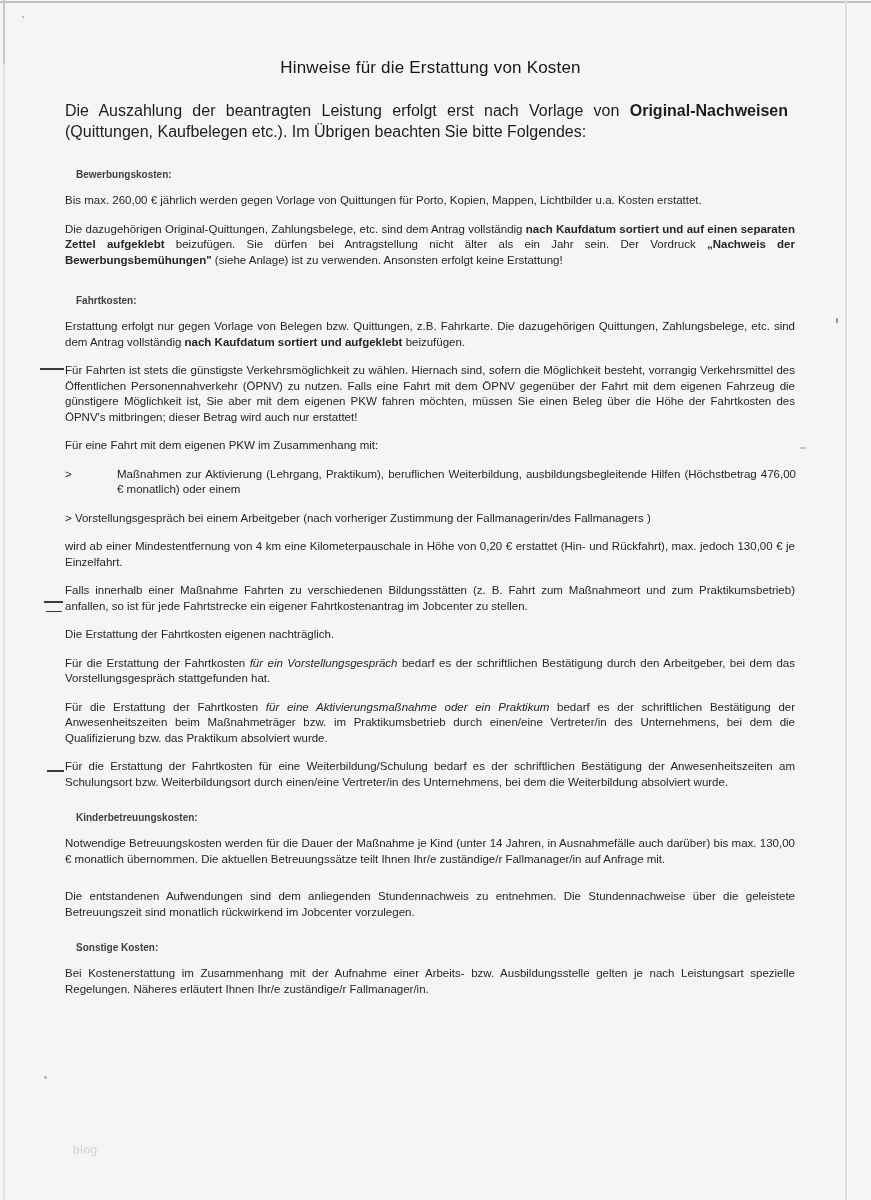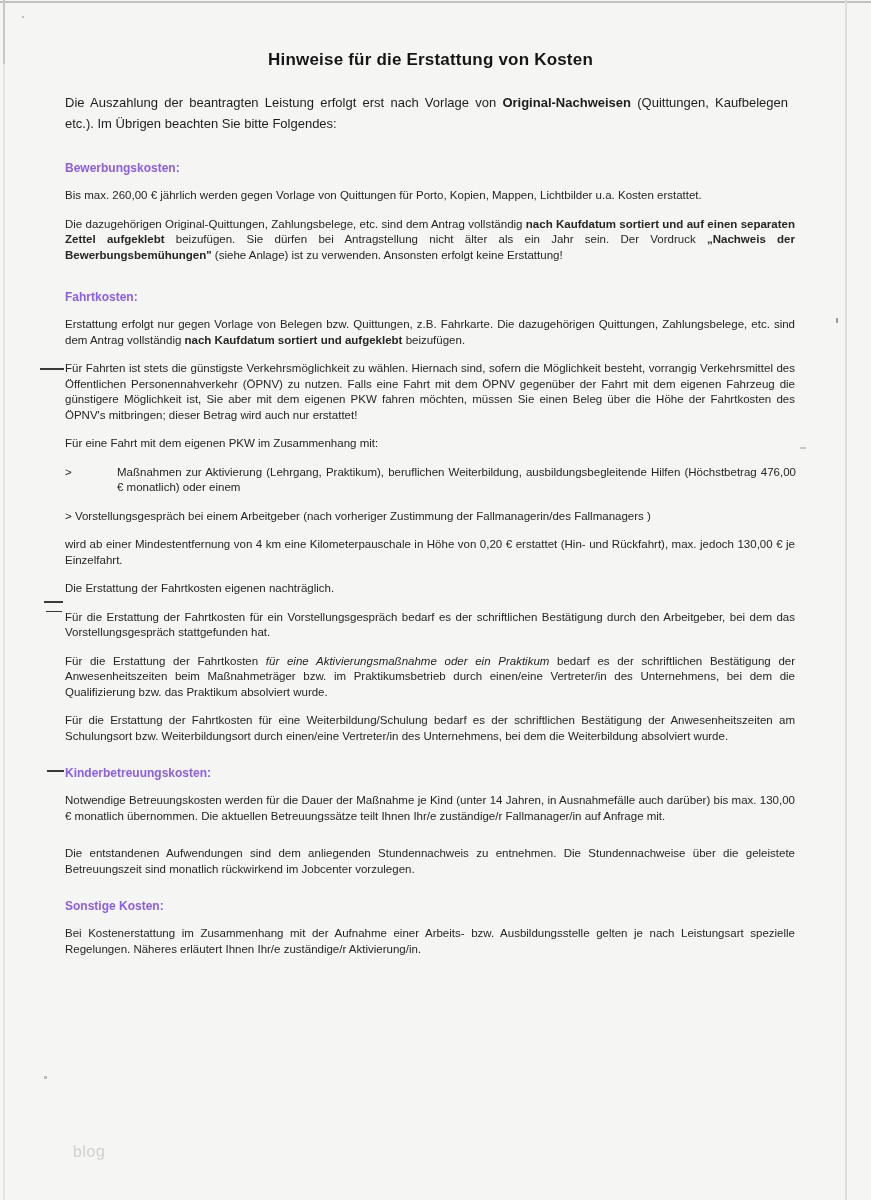--- a/index.html
+++ b/index.html
@@ -16,39 +16,39 @@
   .edge-left   { position: absolute; left: 3px; top: 0; bottom: 0; width: 2px; background: #e2e2e0; }
   .edge-left-d { position: absolute; left: 3px; top: 0; height: 64px; width: 2px; background: #c6c6c4; }
   .edge-right  { position: absolute; left: 845px; top: 0; bottom: 0; width: 2px; background: #dededc; }
 
   .content {
     position: absolute;
     left: 65px; top: 50px;
     width: 731px;
   }
   h1.title {
-    margin: 0;
+    margin: 8px;
     text-align: center;
     font-size: 17px;
-    font-weight: bold;
+    font-weight: normal;
     color: #161616;
     letter-spacing: .2px;
   }
   p.intro {
     margin: 22px 8px 0 0;
-    font-size: 13px;
+    font-size: 16px;
     line-height: 21px;
     text-align: justify;
     color: #1d1d1d;
   }
   h2.sec {
-    margin: 27px 0 0 0;
-    font-size: 12px;
+    margin: 27px 0 0 11px;
+    font-size: 10px;
     font-weight: bold;
-    color: #8b5cf6;
+    color: #404040;
   }
   h2.sec.tight { margin-top: 22px; }
   .content p.body {
     margin: 13px 1px 0 0;
     font-size: 11.5px;
     line-height: 15.5px;
     text-align: justify;
     color: #262626;
   }
   .bullet-hang {
@@ -59,21 +59,21 @@
     color: #262626;
   }
   .bullet-hang .marker { width: 26px; flex: 0 0 26px; }
   .bullet-hang .btext  { flex: 1; text-align: justify; margin-left: 26px; }
   
   .mark { position: absolute; background: #3a3a3a; }
   .speck { position: absolute; background: #9a9a98; }
   .watermark {
     position: absolute;
     left: 38px; top: 1143px;
-    font-size: 16px;
+    font-size: 12px;
     color: #d0d0ce;
     transform: rotate(-1deg);
     letter-spacing: .5px;
     padding-left: 35px;
   }
 </style>
 </head>
 <body>
 
 <div class="edge-top"></div>
@@ -94,31 +94,32 @@
   <h2 class="sec">Fahrtkosten:</h2>
   <p class="body"><span>Erstattung erfolgt nur gegen Vorlage von Belegen bzw. Quittungen, z.B. Fahrkarte. Die dazugehörigen Quittungen, Zahlungsbelege, etc. sind dem Antrag vollständig </span><span style="font-weight: bold;">nach Kaufdatum sortiert und aufgeklebt</span><span> beizufügen.</span></p>
   <p class="body"><span>Für Fahrten ist stets die günstigste Verkehrsmöglichkeit zu wählen. Hiernach sind, sofern die Möglichkeit besteht, vorrangig Verkehrsmittel des Öffentlichen Personennahverkehr (ÖPNV) zu nutzen. Falls eine Fahrt mit dem ÖPNV gegenüber der Fahrt mit dem eigenen Fahrzeug die günstigere Möglichkeit ist, Sie aber mit dem eigenen PKW fahren möchten, müssen Sie einen Beleg über die Höhe der Fahrtkosten des ÖPNV's mitbringen; dieser Betrag wird auch nur erstattet!</span></p>
   <p class="body"><span>Für eine Fahrt mit dem eigenen PKW im Zusammenhang mit:</span></p>
   <div class="bullet-hang">
     <span class="marker">&gt;</span>
     <span class="btext"><span>Maßnahmen zur Aktivierung (Lehrgang, Praktikum), beruflichen Weiterbildung, ausbildungsbegleitende Hilfen (Höchstbetrag 476,00 € monatlich) oder einem</span></span>
   </div>
   <p class="body"><span>&gt; Vorstellungsgespräch bei einem Arbeitgeber (nach vorheriger Zustimmung der Fallmanagerin/des Fallmanagers )</span></p>
   <p class="body"><span>wird ab einer Mindestentfernung von 4 km eine Kilometerpauschale in Höhe von 0,20 € erstattet (Hin- und Rückfahrt), max. jedoch 130,00 € je Einzelfahrt.</span></p>
+  <p class="body"><span>Falls innerhalb einer Maßnahme Fahrten zu verschiedenen Bildungsstätten (z. B. Fahrt zum Maßnahmeort und zum Praktikumsbetrieb) anfallen, so ist für jede Fahrtstrecke ein eigener Fahrtkostenantrag im Jobcenter zu stellen.</span></p>
   <p class="body"><span>Die Erstattung der Fahrtkosten eigenen nachträglich.</span></p>
-  <p class="body"><span>Für die Erstattung der Fahrtkosten </span><span style="">für ein Vorstellungsgespräch</span><span> bedarf es der schriftlichen Bestätigung durch den Arbeitgeber, bei dem das Vorstellungsgespräch stattgefunden hat.</span></p>
+  <p class="body"><span>Für die Erstattung der Fahrtkosten </span><span style="font-style: italic;">für ein Vorstellungsgespräch</span><span> bedarf es der schriftlichen Bestätigung durch den Arbeitgeber, bei dem das Vorstellungsgespräch stattgefunden hat.</span></p>
   <p class="body"><span>Für die Erstattung der Fahrtkosten </span><span style="font-style: italic;">für eine Aktivierungsmaßnahme oder ein Praktikum</span><span> bedarf es der schriftlichen Bestätigung der Anwesenheitszeiten beim Maßnahmeträger bzw. im Praktikumsbetrieb durch einen/eine Vertreter/in des Unternehmens, bei dem die Qualifizierung bzw. das Praktikum absolviert wurde.</span></p>
   <p class="body"><span>Für die Erstattung der Fahrtkosten </span><span style="">für eine Weiterbildung/Schulung</span><span>  bedarf es der schriftlichen Bestätigung der Anwesenheitszeiten am Schulungsort bzw. Weiterbildungsort durch einen/eine Vertreter/in des Unternehmens, bei dem die Weiterbildung absolviert wurde.</span></p>
 
   <h2 class="sec tight">Kinderbetreuungskosten:</h2>
   <p class="body"><span>Notwendige Betreuungskosten werden für die Dauer der Maßnahme je Kind (unter 14 Jahren, in Ausnahmefälle auch darüber) bis max. 130,00 € monatlich übernommen. Die aktuellen Betreuungssätze teilt Ihnen Ihr/e zuständige/r Fallmanager/in auf Anfrage mit.</span></p>
   <p class="body" style="margin-top:22px"><span>Die entstandenen Aufwendungen sind dem anliegenden Stundennachweis zu entnehmen. Die Stundennachweise über die geleistete Betreuungszeit sind monatlich rückwirkend im Jobcenter vorzulegen.</span></p>
 
   <h2 class="sec tight">Sonstige Kosten:</h2>
-  <p class="body"><span>Bei Kostenerstattung im Zusammenhang mit der Aufnahme einer Arbeits- bzw. Ausbildungsstelle gelten je nach Leistungsart spezielle Regelungen. Näheres erläutert Ihnen Ihr/e zuständige/r Aktivierung/in.</span></p>
+  <p class="body"><span>Bei Kostenerstattung im Zusammenhang mit der Aufnahme einer Arbeits- bzw. Ausbildungsstelle gelten je nach Leistungsart spezielle Regelungen. Näheres erläutert Ihnen Ihr/e zuständige/r Fallmanager/in.</span></p>
 
 </div>
 
 <div class="mark" style="left:40px; top:368px; width:24px; height:2px;"></div>
 <div class="mark" style="left:44px; top:601px; width:19px; height:2px;"></div>
 <div class="mark" style="left:46px; top:611px; width:16px; height:1px;"></div>
 <div class="mark" style="left:47px; top:770px; width:17px; height:2px;"></div>
 <div class="speck" style="left:836px; top:318px; width:2px; height:5px;"></div>
 <div class="speck" style="left:800px; top:447px; width:6px; height:2px; opacity:.5;"></div>
 <div class="speck" style="left:44px; top:1076px; width:3px; height:3px; opacity:.6;"></div>

